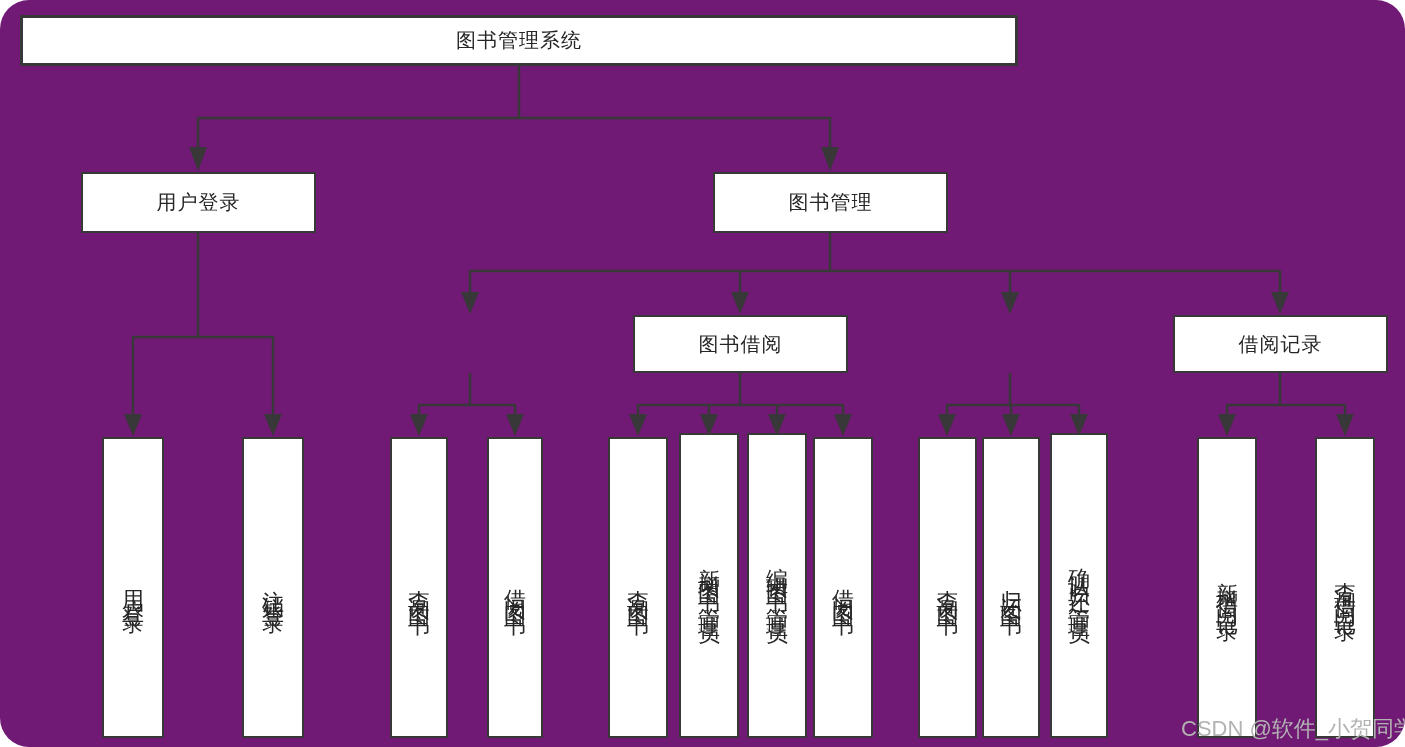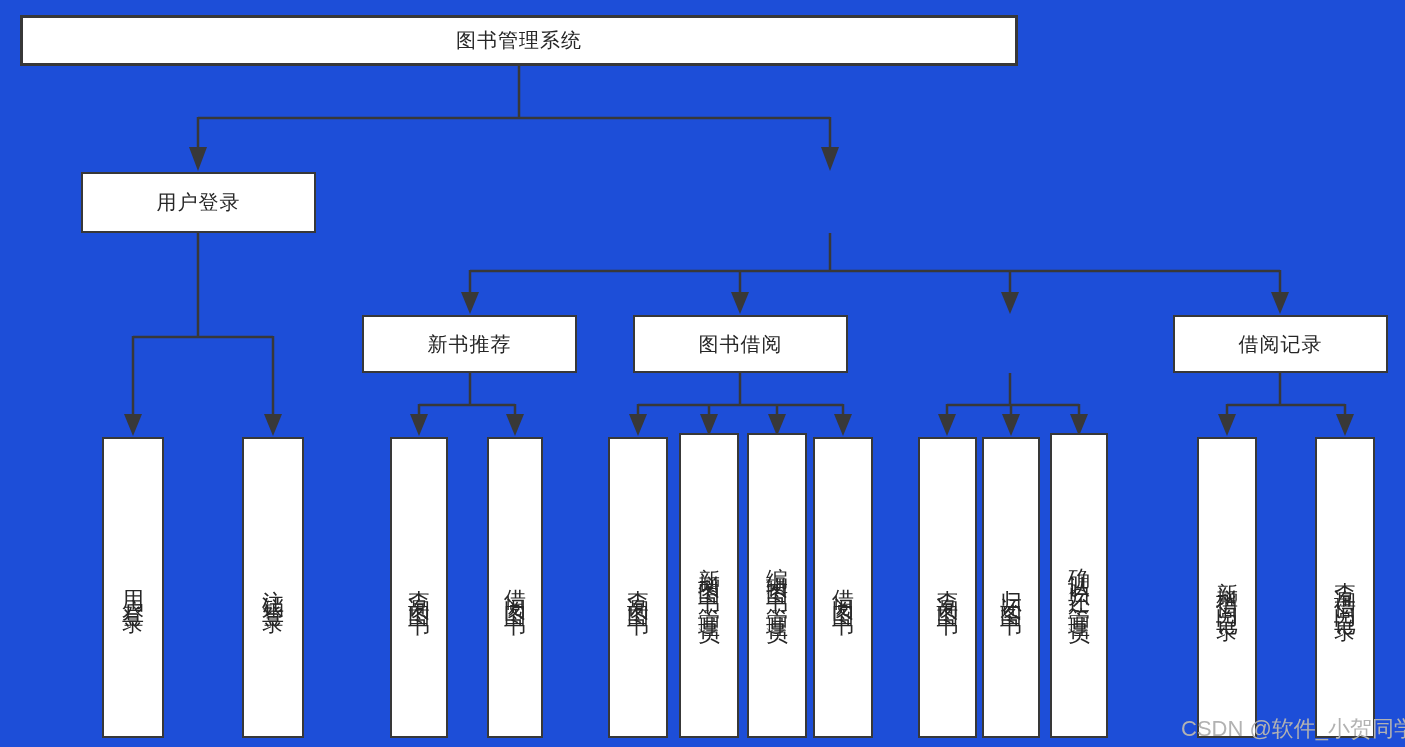--- a/index.html
+++ b/index.html
@@ -1,21 +1,22 @@
 <!DOCTYPE html>
 <html><head>
 <meta charset="utf-8">
 <style>
   html,body{margin:0;padding:0;background:#ffffff;}
   .canvas{
     position:relative;
     width:1405px;height:747px;
-    background:#1d4ed8;
+    background:#701a75;
     overflow:hidden;
     font-family:"Liberation Sans", sans-serif;
+    border-radius:29px;
   }
   .connectors{position:absolute;left:0;top:0;z-index:1;}
   .box{
     position:absolute;
     box-sizing:border-box;
     background:#ffffff;
     border:2.5px solid #383838;
     display:flex;align-items:center;justify-content:center;
     color:#262626;
     z-index:2;
@@ -121,24 +122,24 @@
     </g>
   </svg>
 
   <div class="box root-box" style="left:20px;top:15px;width:998px;height:51px;">
     <span class="hlabel">图书管理系统</span>
   </div>
 
   <div class="box" style="left:81px;top:172px;width:235px;height:61px;">
     <span class="hlabel">用户登录</span>
   </div>
+  <div class="box" style="left:713px;top:172px;width:235px;height:61px;">
+    <span class="hlabel">图书管理</span>
+  </div>
 
-  <div class="box" style="left:362px;top:315px;width:215px;height:58px;">
-    <span class="hlabel">新书推荐</span>
-  </div>
   <div class="box" style="left:633px;top:315px;width:215px;height:58px;text-align:center;">
     <span class="hlabel">图书借阅</span>
   </div>
   <div class="box" style="left:1173px;top:315px;width:215px;height:58px;">
     <span class="hlabel">借阅记录</span>
   </div>
 
   <div class="box" style="left:102px;top:437px;width:62px;height:301px;">
     <span class="vlabel">用户登录</span>
   </div>

